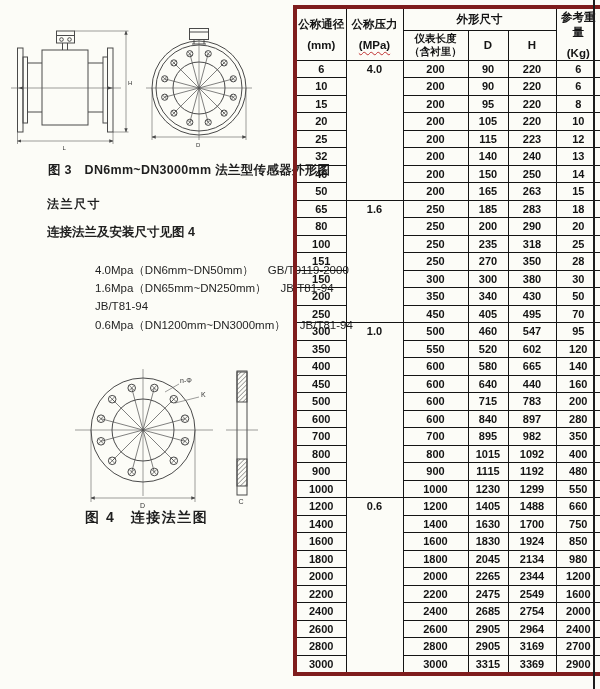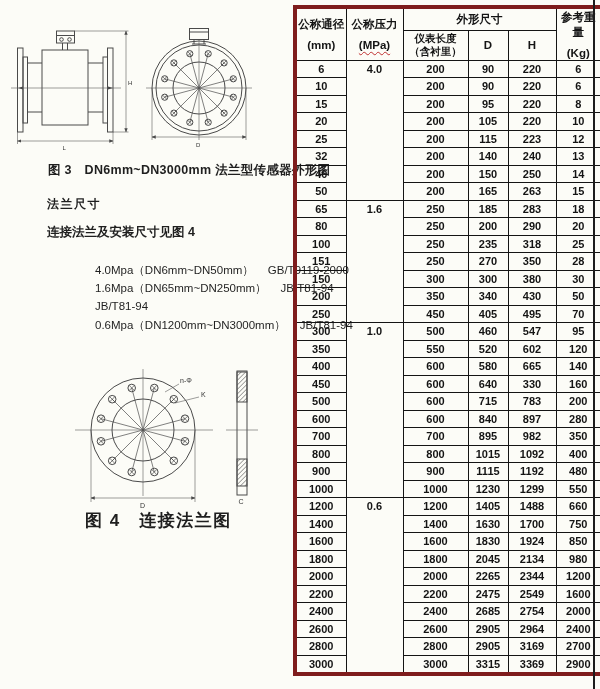--- a/index.html
+++ b/index.html
@@ -17,21 +17,21 @@
   .dimtxt { fill:#333; font-family:"Liberation Sans","DejaVu Sans",sans-serif; stroke:none; }
 
   
   .abs { position:absolute; }
   .fig3-caption { left:48px; top:162px; font-size:12.5px; font-weight:600; letter-spacing:0.3px; }
   .flange-heading { left:47px; top:196px; font-size:12px; font-weight:700; letter-spacing:1.5px; }
   .flange-line1 { left:47px; top:224px; font-size:12.5px; font-weight:600; }
   .flange-line2 { left:47px; top:242px; font-size:12.5px; font-weight:600; }
   .standards { left:47px; top:261px; display:flex; flex-direction:column;margin-left:48px; }
   .standard-row { display:flex; gap:14px; height:18.2px; line-height:18.2px; font-size:11.5px; font-weight:500; }
-  .fig4-caption { left:85px; top:509px; font-size:17px; font-weight:700; letter-spacing:1.5px; }
+  .fig4-caption { left:85px; top:509px; font-size:14px; font-weight:700; letter-spacing:1.5px; }
 
   
   #flange-table {
     position:absolute; left:293px; top:5px; width:307px;
     border-collapse:collapse; table-layout:fixed;
     border:4px solid #7f1d1d;
   }
   #flange-table th, #flange-table td {
     border:1px solid #141414; text-align:center; vertical-align:middle;
     padding:0; font-weight:700; color:#141414; overflow:hidden;
@@ -407,21 +407,21 @@
           <td>400</td>
           <td>600</td>
           <td>580</td>
           <td>665</td>
           <td>140</td>
         </tr>
         <tr>
           <td>450</td>
           <td>600</td>
           <td>640</td>
-          <td>330</td>
+          <td>440</td>
           <td>160</td>
         </tr>
         <tr>
           <td>500</td>
           <td>600</td>
           <td>715</td>
           <td>783</td>
           <td>200</td>
         </tr>
         <tr>

